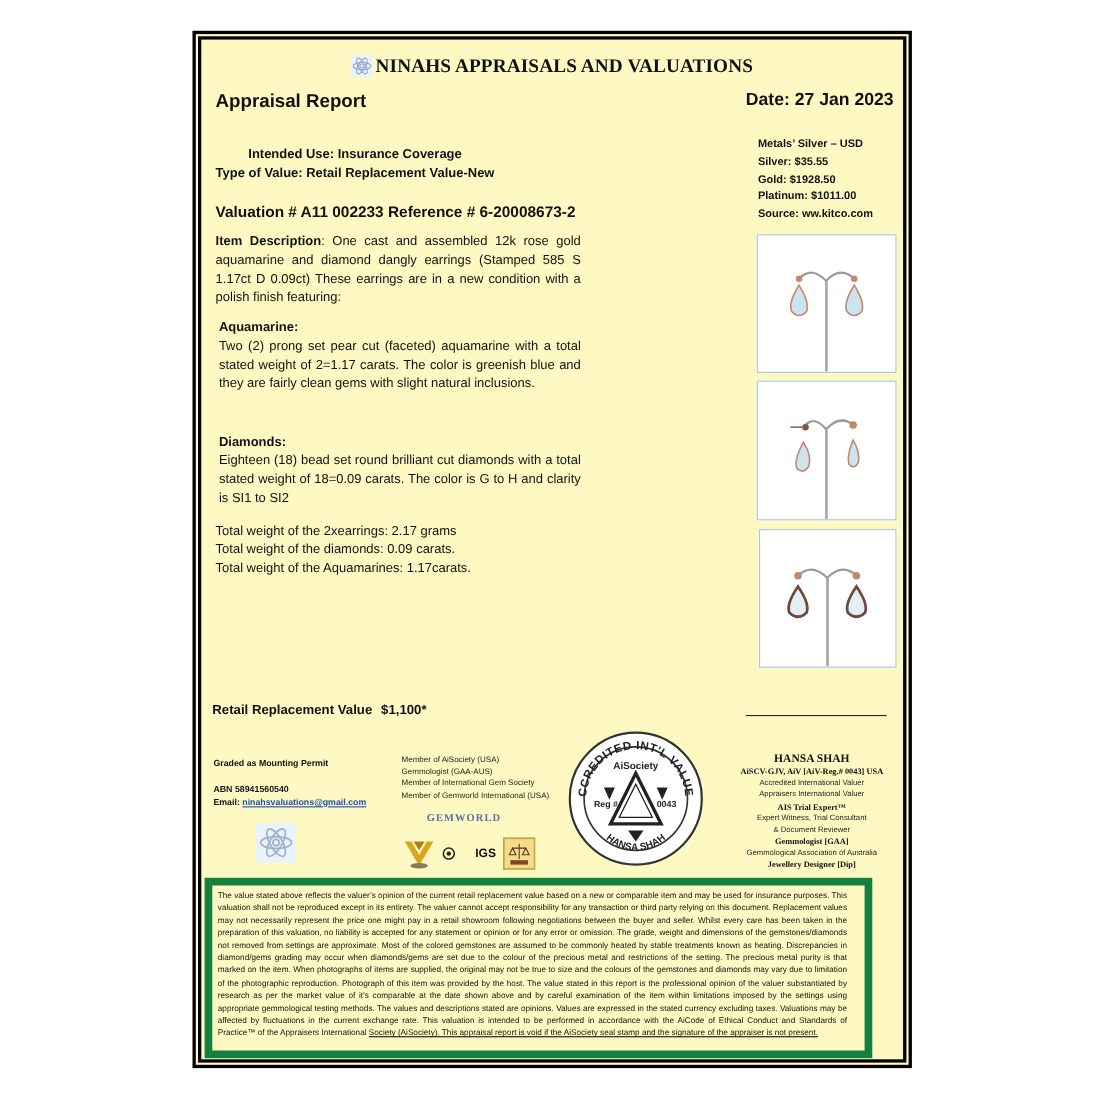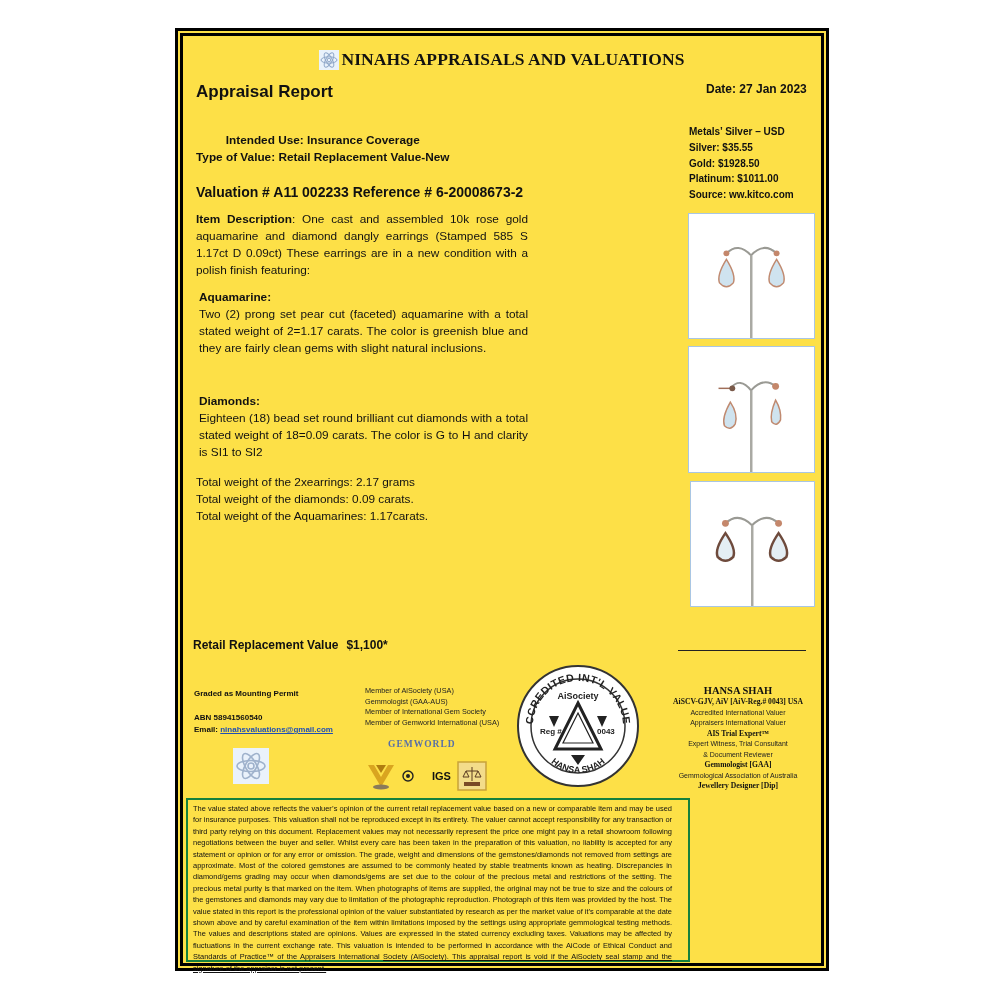--- a/index.html
+++ b/index.html
@@ -2,42 +2,42 @@
 <html><head>
   <meta charset="utf-8">
   <style>
     * { box-sizing: border-box; margin: 0; padding: 0; }
     html, body { width: 1000px; height: 1000px; background: #ffffff; overflow: hidden; }
     body { position: relative; font-family: "Liberation Sans", sans-serif; color: #111; }
 
     
     .frame-outer {
       position: absolute; left: 175px; top: 28px; width: 654px; height: 943px;
-      border: 3px solid #000; background: #fde047;
+      border: 3px solid #000; background: #fef9c3;
     }
     .frame-mid {
       position: absolute; left: 2px; top: 2px; right: 2px; bottom: 2px;
       border: 3px solid #000;
     }
     .frame-inner {
       position: absolute; left: 3px; top: 3px; right: 3px; bottom: 3px;
       border: 1px solid #000;
     }
 
     .abs { position: absolute; }
 
     .company {
       left: 0; right: 0; top: 18px; text-align: center;
       font-family: "Liberation Serif", serif; font-size: 17.5px; font-weight: bold; letter-spacing: 0.1px;
       display: flex; justify-content: center; align-items: center; gap: 2px;
     }
     .company .logo-small { width: 20px; height: 20px; }
 
     .report-title { left: 18px; top: 51px; font-size: 17px; font-weight: bold; }
-    .date { left: 500px; top: 51px; font-size: 12px; font-weight: bold; margin-left: 28px; }
+    .date { left: 500px; top: 51px; font-size: 16px; font-weight: bold; }
 
     .bold-line { font-size: 11.8px; font-weight: bold; line-height: 17px; text-align: center; }
     .intended { left: 18px; top: 101px; }
     .valuation { left: 18px; top: 153px; font-size: 14px; font-weight: bold; }
 
     .metals { left: 511px; top: 93px; font-size: 10px; font-weight: bold; line-height: 15.8px; }
 
     .desc {
       left: 18px; top: 180px; width: 332px; font-size: 11.8px; line-height: 17px; text-align: justify;
     }
@@ -75,22 +75,22 @@
     .seal { left: 335px; top: 630px; width: 130px; height: 130px; }
 
     .appraiser { left: 465px; top: 654px; width: 190px; text-align: center; line-height: 10.5px; }
     .appraiser .name { font-family: "Liberation Serif", serif; font-weight: bold; font-size: 10.5px; line-height: 12px; }
     .appraiser .cred-b { font-family: "Liberation Serif", serif; font-weight: bold; font-size: 7.6px; }
     .appraiser .cred { font-size: 7px; color: #222; }
 
     .atom-logo { left: 55px; top: 717px; width: 36px; height: 36px; background: #eaf2fb; }
 
     .disclaimer {
-      position: absolute; left: 8px; top: 767px; width: 504px; height: 164px;
-      border: 2px solid #15803d; padding: 3px 16px 0 5px;
+      position: absolute; left: 8px; top: 767px; width: 607px; height: 164px;
+      border: 7px solid #15803d; padding: 3px 16px 0 5px;
       font-size: 7.45px; line-height: 11.4px; text-align: justify; color: #111;
     }
     .disclaimer .last { text-decoration: underline; }
   </style>
 </head>
 <body>
 
 <div class="frame-outer">
   <div class="frame-mid"></div>
   <div class="frame-inner"></div>
@@ -119,21 +119,21 @@
 
   <div class="abs metals">
     <div>Metals’ Silver – USD</div>
     <div>Silver: $35.55</div>
     <div>Gold: $1928.50</div>
     <div>Platinum: $1011.00</div>
     <div>Source: ww.kitco.com</div>
   </div>
 
   <div class="abs desc">
-    <b>Item Description</b><span>: One cast and assembled 10k rose gold aquamarine and diamond dangly earrings (Stamped 585 S 1.17ct D 0.09ct) These earrings are in a new condition with a polish finish featuring:</span>
+    <b>Item Description</b><span>: One cast and assembled 12k rose gold aquamarine and diamond dangly earrings (Stamped 585 S 1.17ct D 0.09ct) These earrings are in a new condition with a polish finish featuring:</span>
   </div>
 
   <div class="abs section aqua">
     <div class="head">Aquamarine:</div>
     <div>Two (2) prong set pear cut (faceted) aquamarine with a total stated weight of 2=1.17 carats. The color is greenish blue and they are fairly clean gems with slight natural inclusions.</div>
   </div>
 
   <div class="abs section dia">
     <div class="head">Diamonds:</div>
     <div>Eighteen (18) bead set round brilliant cut diamonds with a total stated weight of 18=0.09 carats. The color is G to H and clarity is SI1 to SI2</div>

